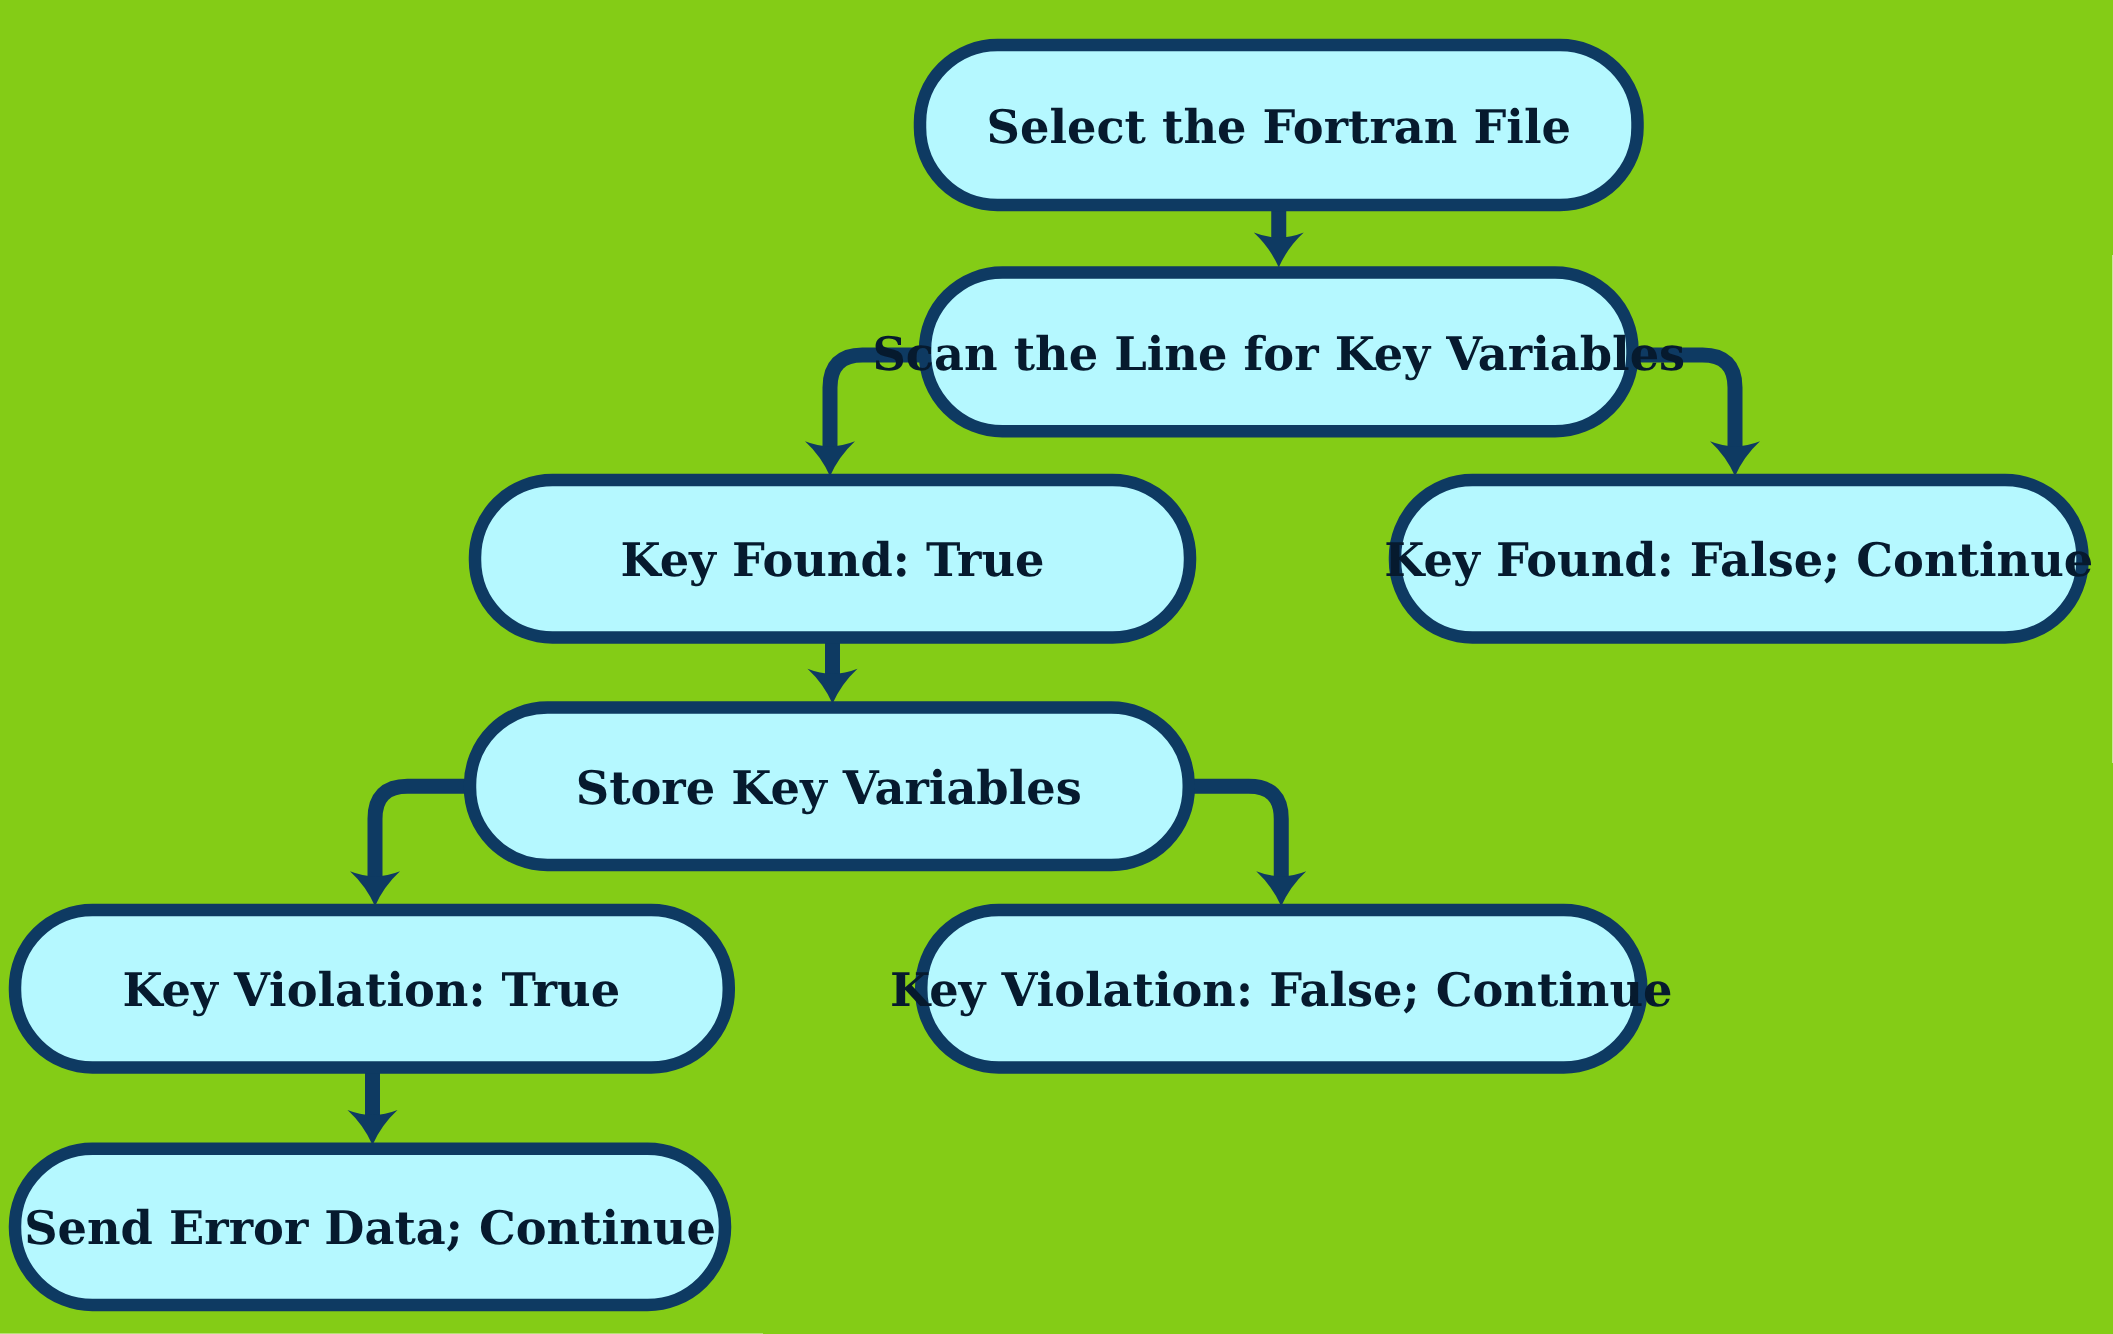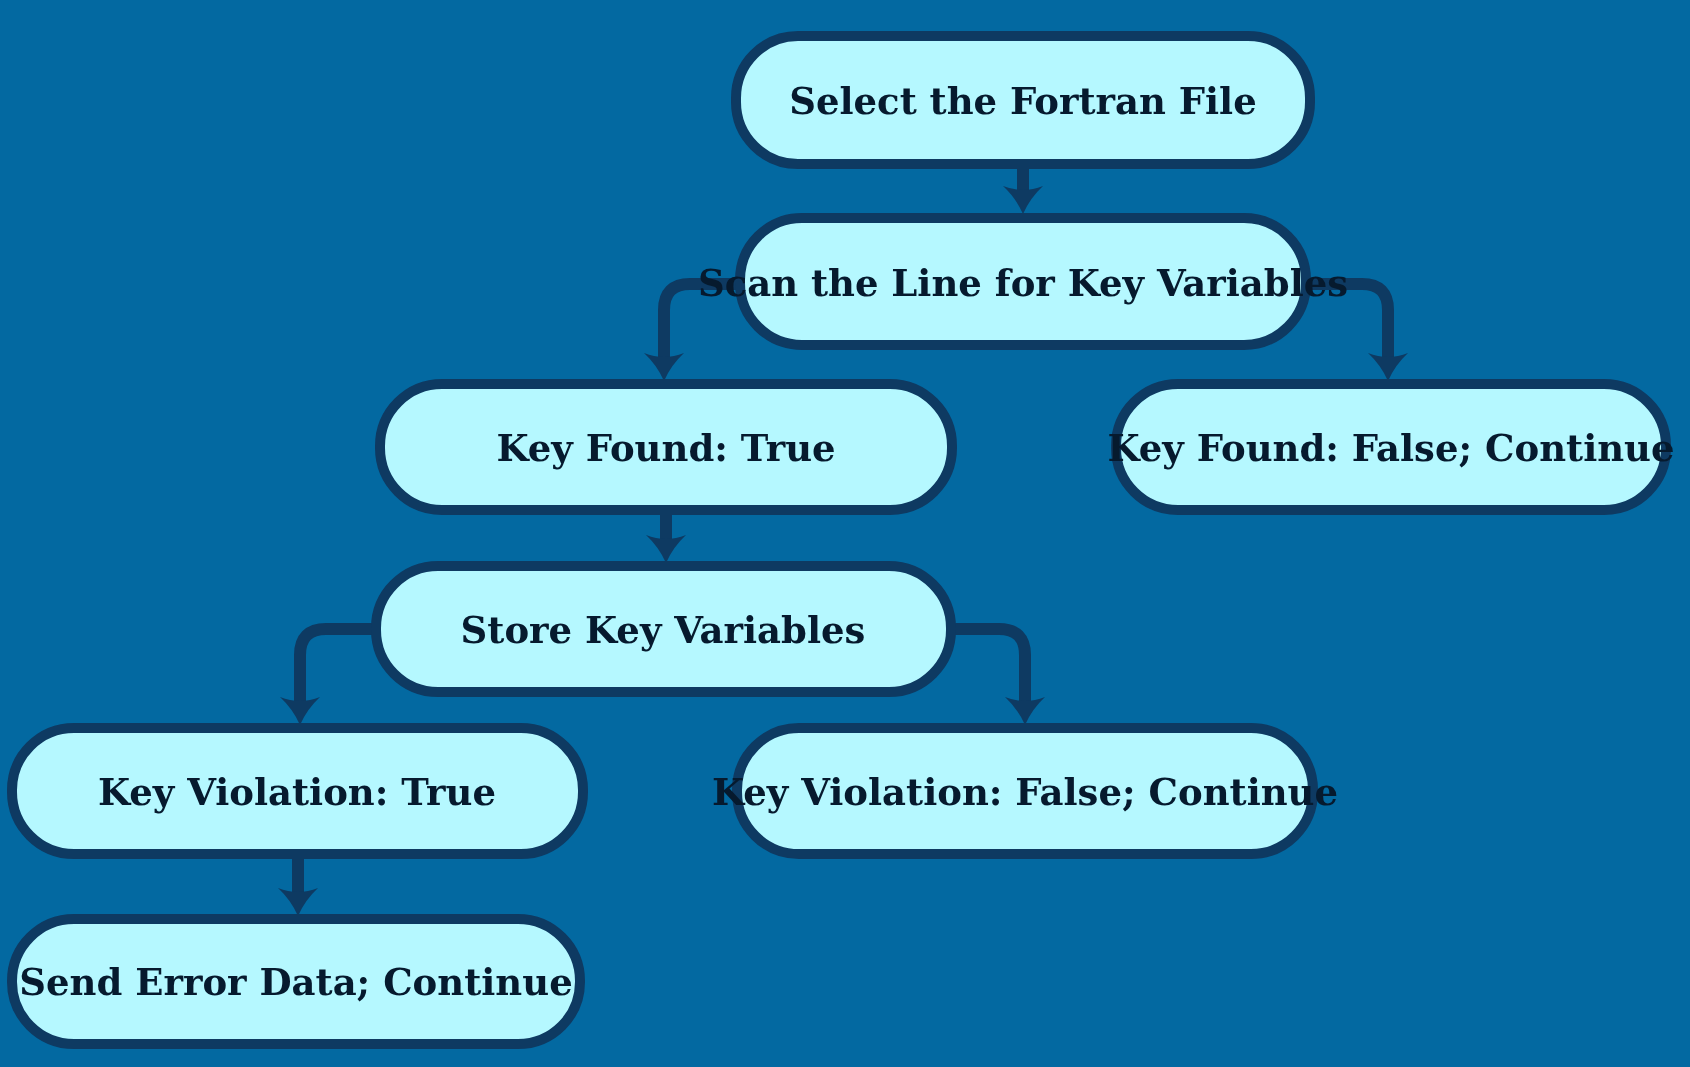--- a/index.html
+++ b/index.html
@@ -4,21 +4,21 @@
 <style>
   html, body {
     margin: 0;
     padding: 0;
     background: #ffffff;
   }
   .stage {
     position: relative;
     width: 1690px;
     height: 1067px;
-    background: #0369a1;
+    background: #84cc16;
     overflow: hidden;
   }
   svg.flow {
     display: block;
     width: 1690px;
     height: 1067px;
   }
   .node-shape {
     fill: #b5f8ff;
     stroke: #0e3a62;

